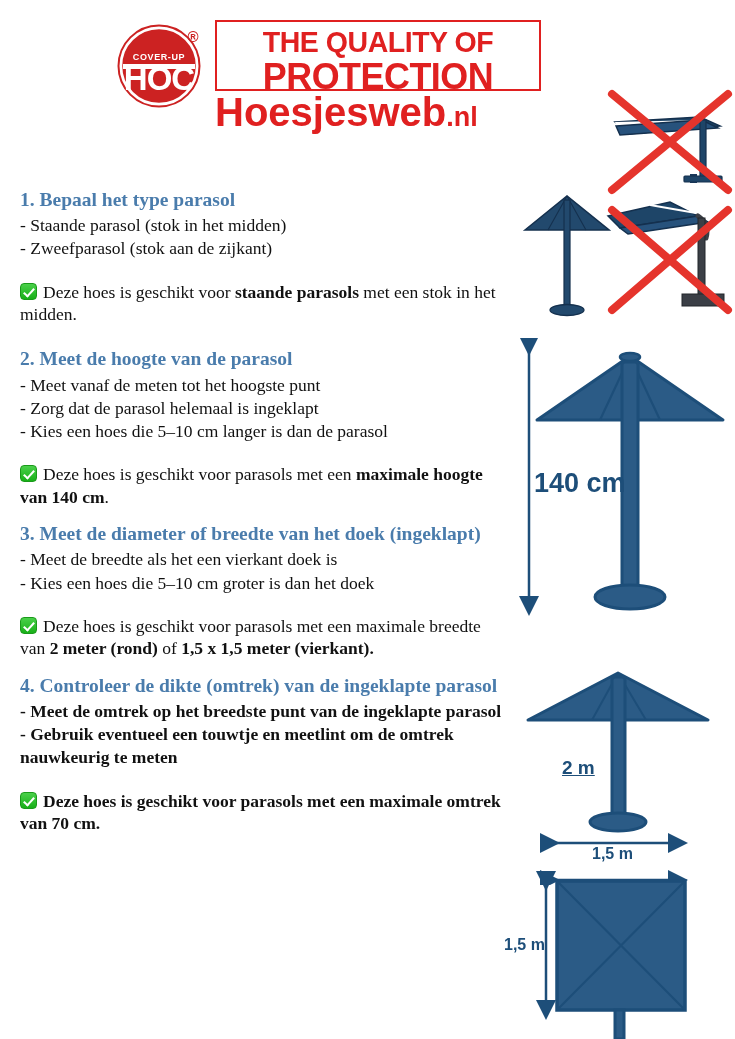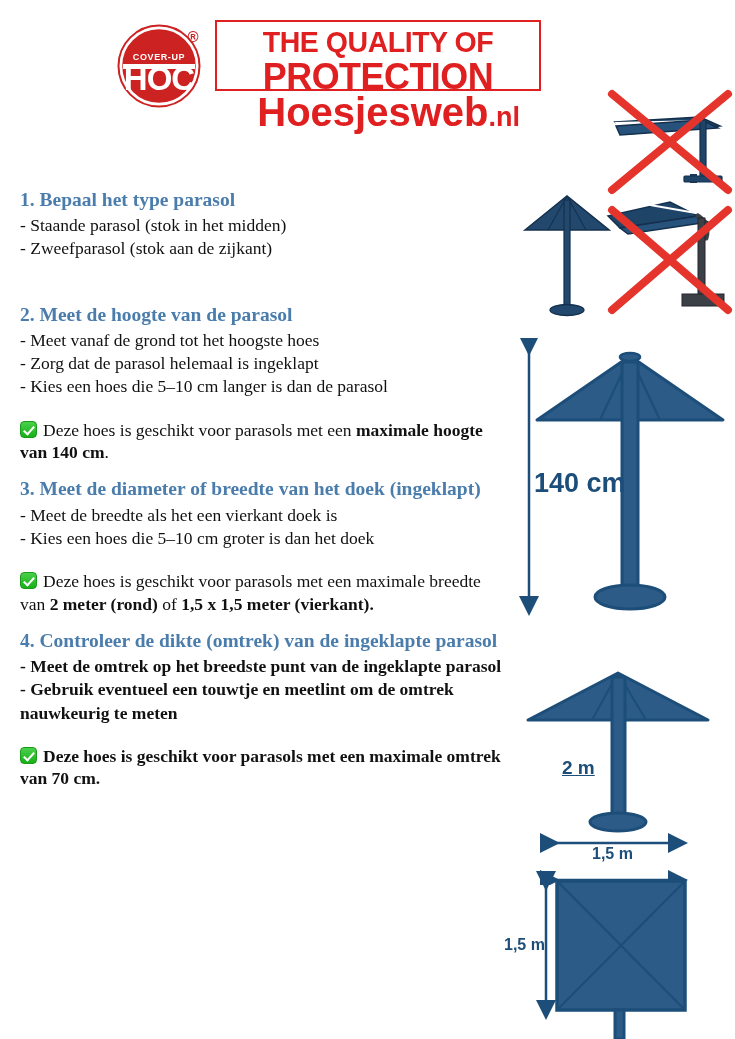--- a/index.html
+++ b/index.html
@@ -52,21 +52,21 @@
   }
   .quality-line2 {
     font-size: 37px;
     margin-top: 1px;
     transform: scaleX(0.97);
   }
   .brand {
     position: absolute;
     left: 215px; top: 92px;
     width: 305px;
-    text-align: right;
+    text-align: left;
     color: #e02020;
     font-family: "Liberation Sans", sans-serif;
     font-weight: bold;
     font-size: 40px;
     line-height: 1;
     white-space: nowrap;
   }
   .brand .tld { font-size: 27px; }
 
   
@@ -171,27 +171,28 @@
   <div class="brand"><span>Hoesjesweb</span><span class="tld">.nl</span></div>
 </div>
 
 <div class="content">
 
   <div class="section">
     <p class="sec-title">1. Bepaal het type parasol</p>
     <p class="bullet">- Staande parasol (stok in het midden)</p>
     <p class="bullet">- Zweefparasol (stok aan de zijkant)</p>
     <div class="gap-md"></div>
+    <p class="note"><span class="check"></span><span>Deze hoes is geschikt voor </span><b>staande parasols</b><span> met een stok in het midden.</span></p>
   </div>
 
   <div class="gap-lg"></div>
 
   <div class="section">
     <p class="sec-title">2. Meet de hoogte van de parasol</p>
-    <p class="bullet">- Meet vanaf de grond tot het hoogste hoes</p>
+    <p class="bullet">- Meet vanaf de meten tot het hoogste punt</p>
     <p class="bullet">- Zorg dat de parasol helemaal is ingeklapt</p>
     <p class="bullet">- Kies een hoes die 5–10 cm langer is dan de parasol</p>
     <div class="gap-md"></div>
     <p class="note"><span class="check"></span><span>Deze hoes is geschikt voor parasols met een </span><b>maximale hoogte van 140 cm</b><span>.</span></p>
   </div>
 
   <div class="gap-sm"></div>
 
   <div class="section">
     <p class="sec-title">3. Meet de diameter of breedte van het doek (ingeklapt)</p>

